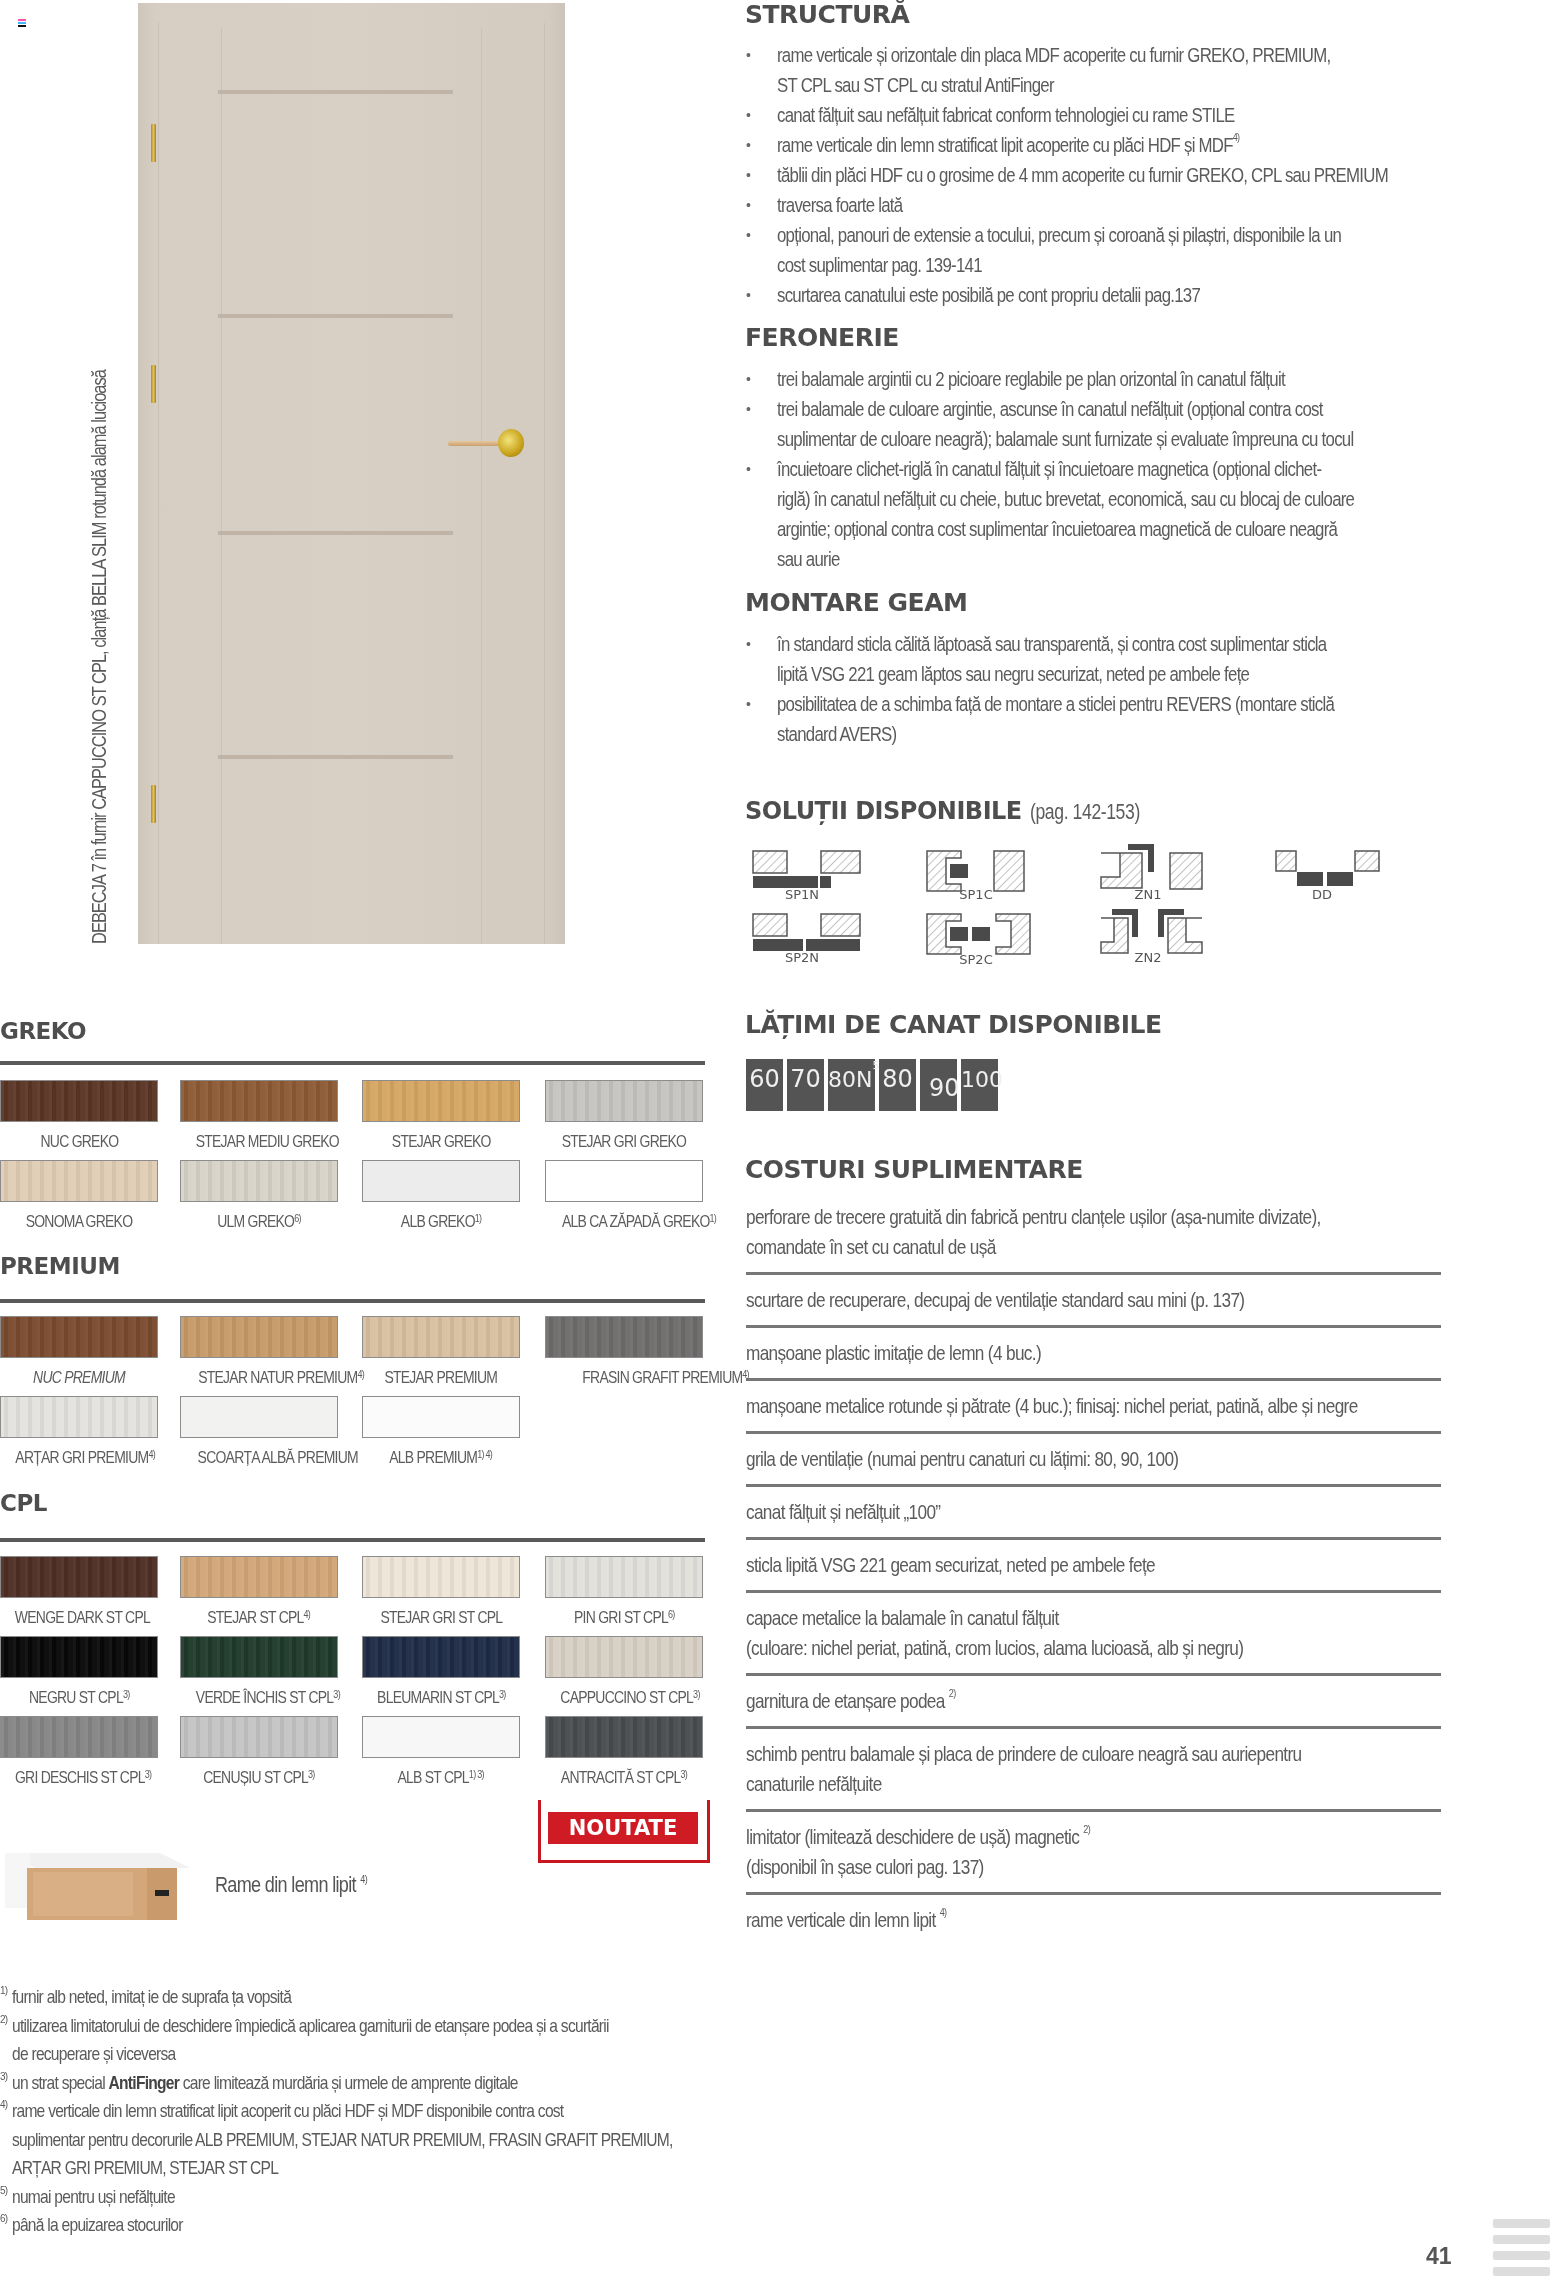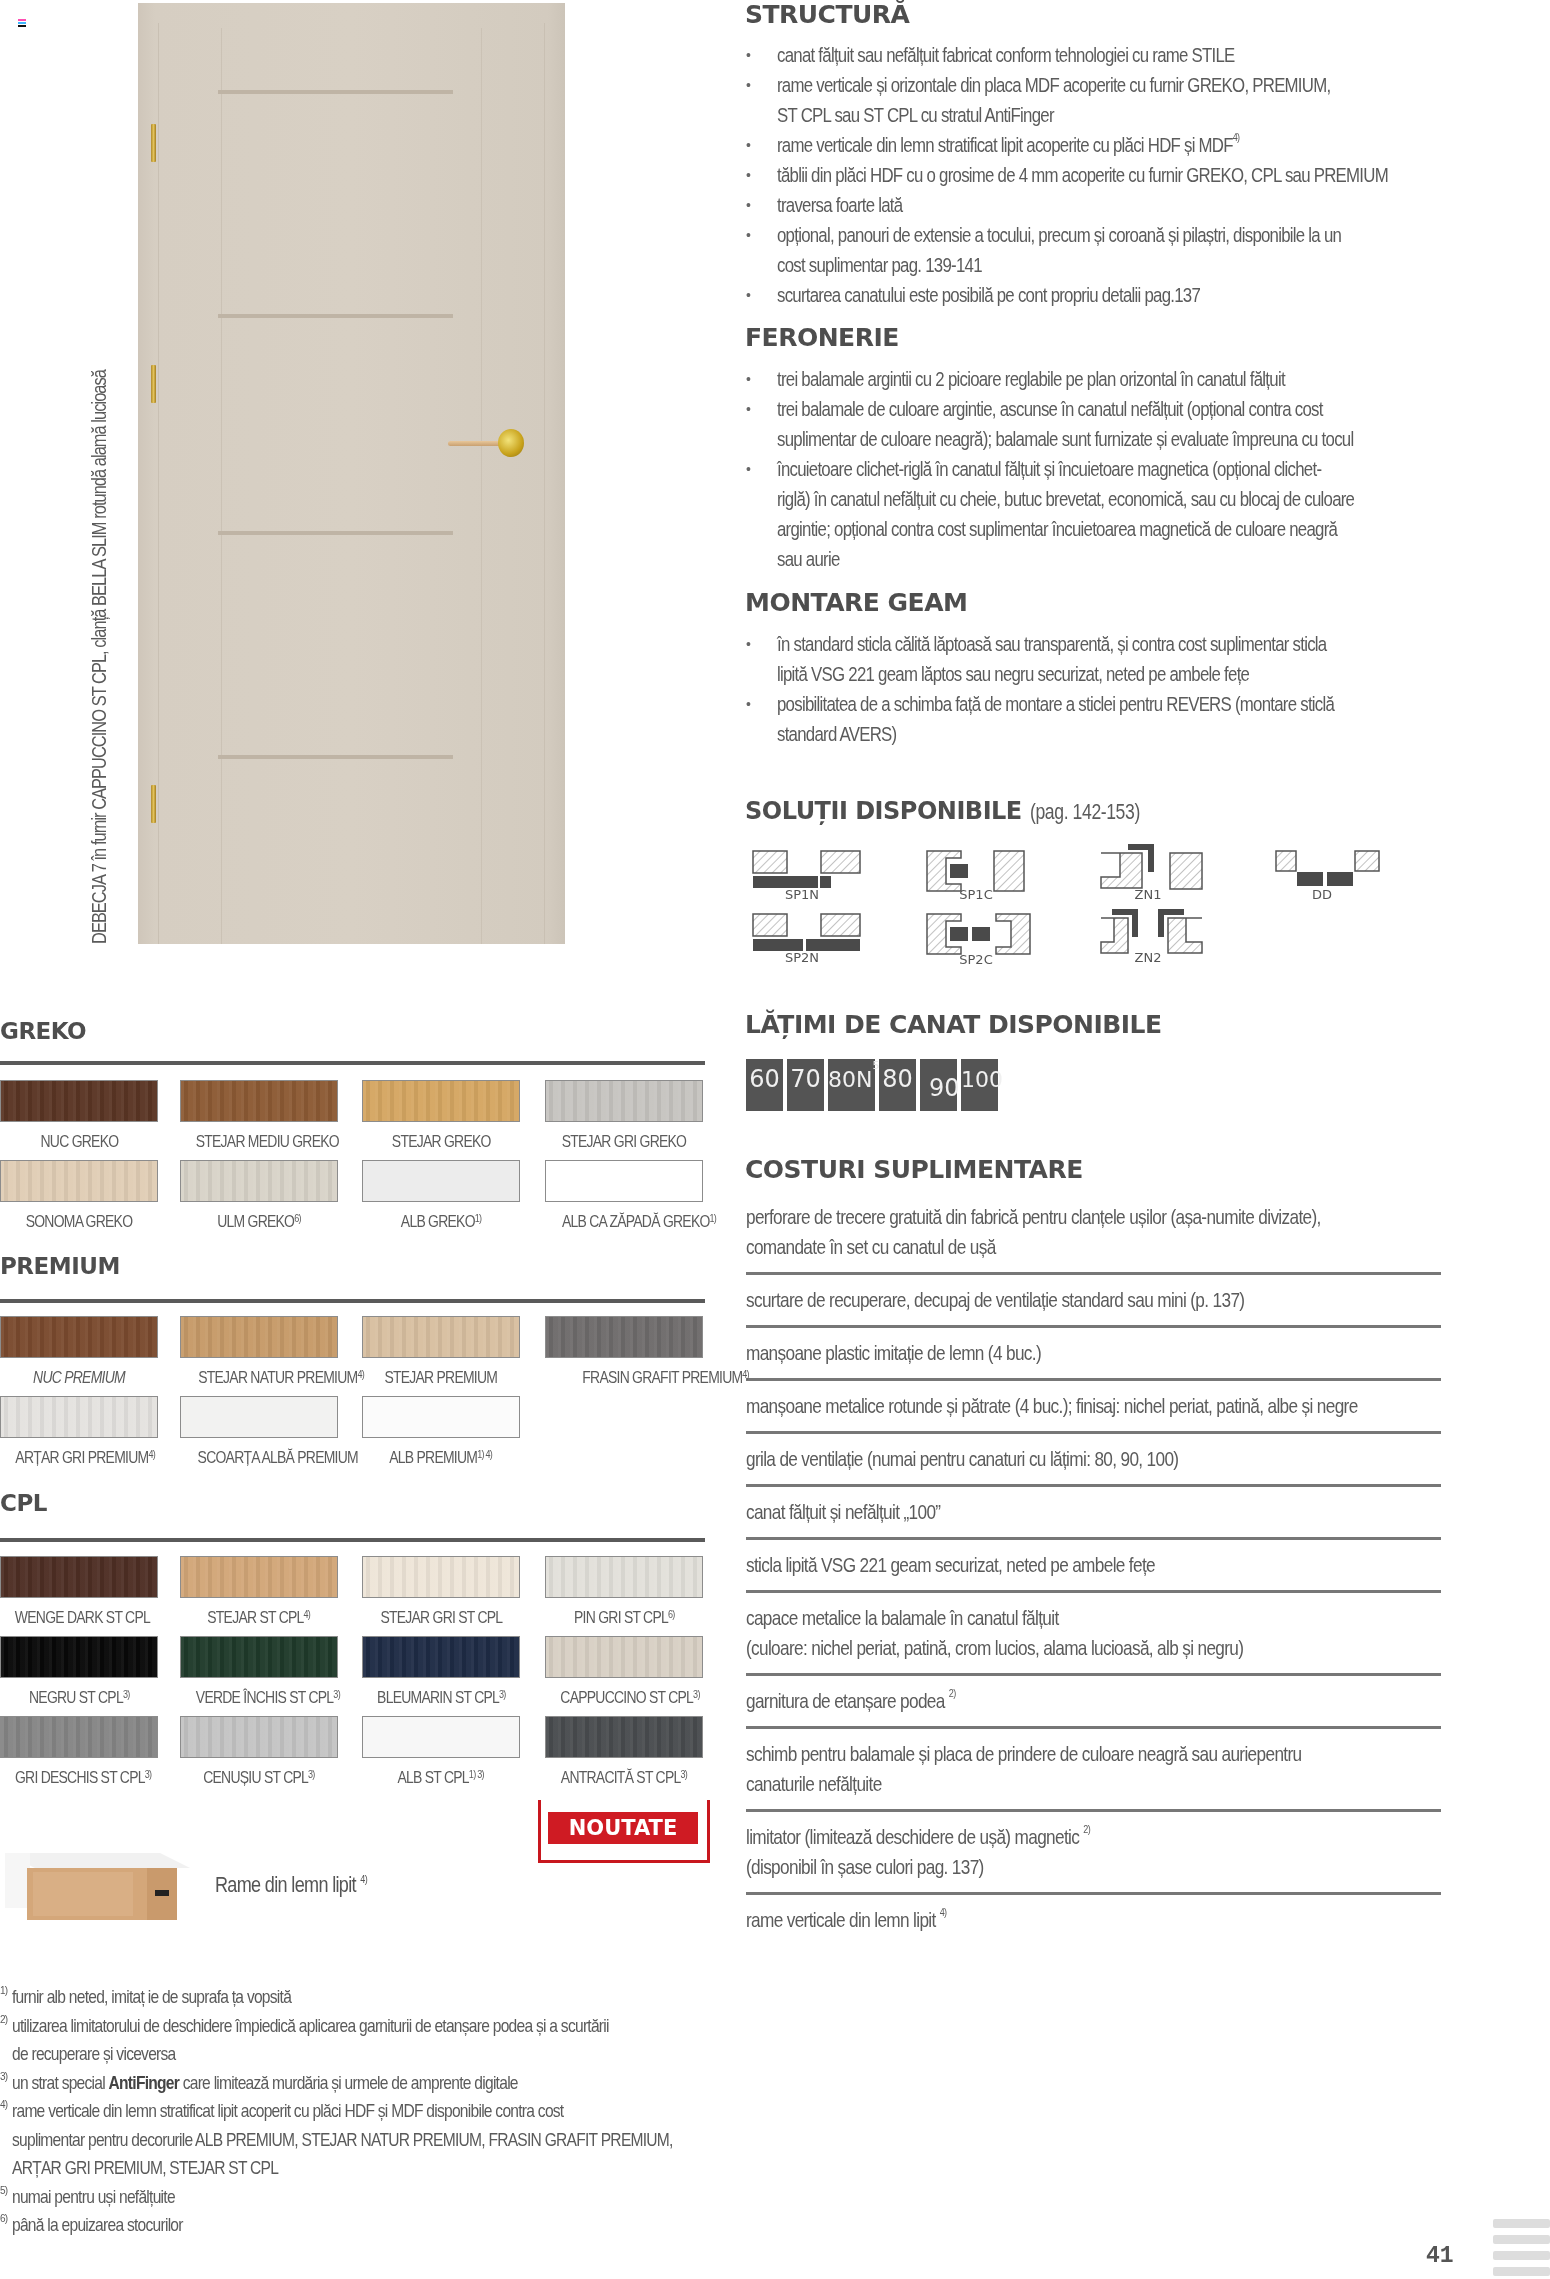--- a/index.html
+++ b/index.html
@@ -65,21 +65,21 @@
   .noutate { position: absolute; left: 548px; top: 1812px; width: 150px; height: 32px; background: #cf1b23; color: #ffffff; font-family: "DejaVu Sans", sans-serif; font-weight: bold; font-size: 21px; line-height: 32px; text-align: center; }
 
   .rame-img { position: absolute; left: 5px; top: 1848px; width: 185px; height: 75px; }
   .rame-label { position: absolute; left: 215px; top: 1872px; font-size: 22px; color: #555; letter-spacing: -0.8px; }
 
   .footnotes { position: absolute; left: 0; top: 1983px; width: 720px; list-style: none; font-size: 19px; line-height: 28.5px; color: #5a5a5a; letter-spacing: -0.9px; }
   .footnotes li { padding-left: 12px; position: relative; }
   .footnotes li .num { position: absolute; left: 0; top: 0; font-size: 10px; line-height: 16px; }
   .footnotes b { color: #444; }
 
-  .page-num { position: absolute; left: 1426px; top: 2243px; font-size: 23px; font-weight: bold; font-family: Liberation Mono, monospace; color: #555; }
+  .page-num { position: absolute; left: 1426px; top: 2243px; font-size: 23px; font-weight: bold; font-family: Liberation Sans, sans-serif; color: #555; }
   .menu-lines { position: absolute; left: 1493px; top: 2219px; width: 57px; }
   .menu-lines span { display: block; height: 9px; background: #dddddd; border-radius: 2px; margin-bottom: 7px; }
 </style>
 </head>
 <body>
 
 <div class="cmyk-mark">
   <span style="background:#ff4fb3"></span>
     <span style="background:#3fb6ff"></span>
     <span style="background:#111"></span>
@@ -97,25 +97,25 @@
   <div class="groove" style="top:752px"></div>
   <div class="hinge" style="top:121px"></div>
   <div class="hinge" style="top:362px"></div>
   <div class="hinge" style="top:782px"></div>
   <div class="handle-bar"></div>
   <div class="handle-rose"></div>
 </div>
 
 <div class="h-section h-right" style="top:0px">STRUCTURĂ</div>
 <ul class="bullets" style="top:40px">
-  <li><span class="cond">canat fălțuit sau nefălțuit fabricat conform tehnologiei cu rame STILE</span></li>
   <li>
       <span class="ln"><span class="cond">rame verticale și orizontale din placa MDF acoperite cu furnir GREKO, PREMIUM,</span></span>
       <span class="ln"><span class="cond">ST CPL sau ST CPL cu stratul AntiFinger</span></span>
     </li>
+  <li><span class="cond">canat fălțuit sau nefălțuit fabricat conform tehnologiei cu rame STILE</span></li>
   <li><span class="cond"><span>rame verticale din lemn stratificat lipit acoperite cu plăci HDF și MDF</span><sup>4)</sup></span></li>
   <li><span class="cond">tăblii din plăci HDF cu o grosime de 4 mm acoperite cu furnir GREKO, CPL sau PREMIUM</span></li>
   <li><span class="cond">traversa foarte lată</span></li>
   <li>
       <span class="ln"><span class="cond">opțional, panouri de extensie a tocului, precum și coroană și pilaștri, disponibile la un</span></span>
       <span class="ln"><span class="cond">cost suplimentar pag. 139-141</span></span>
     </li>
   <li><span class="cond">scurtarea canatului este posibilă pe cont propriu detalii pag.137</span></li>
 </ul>
 

